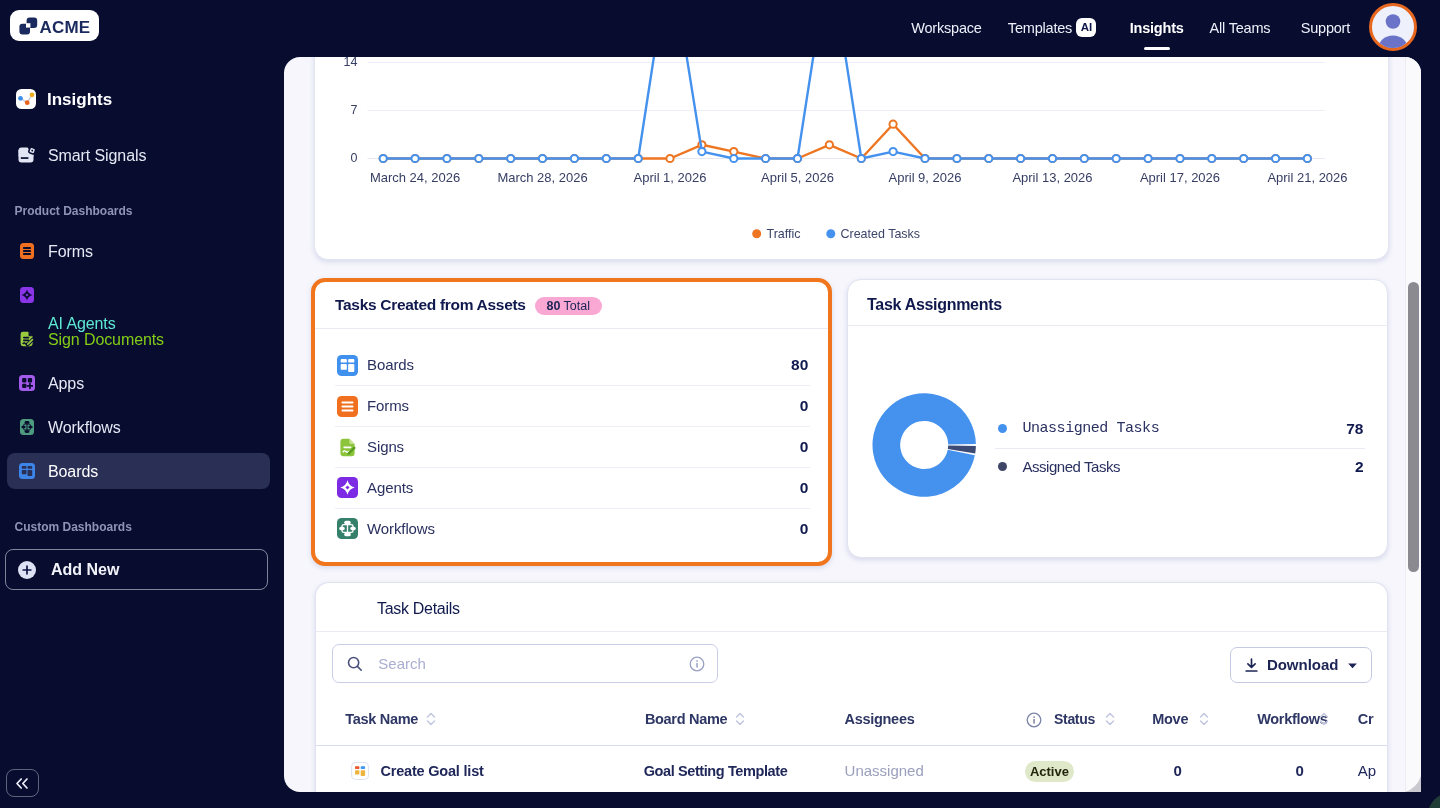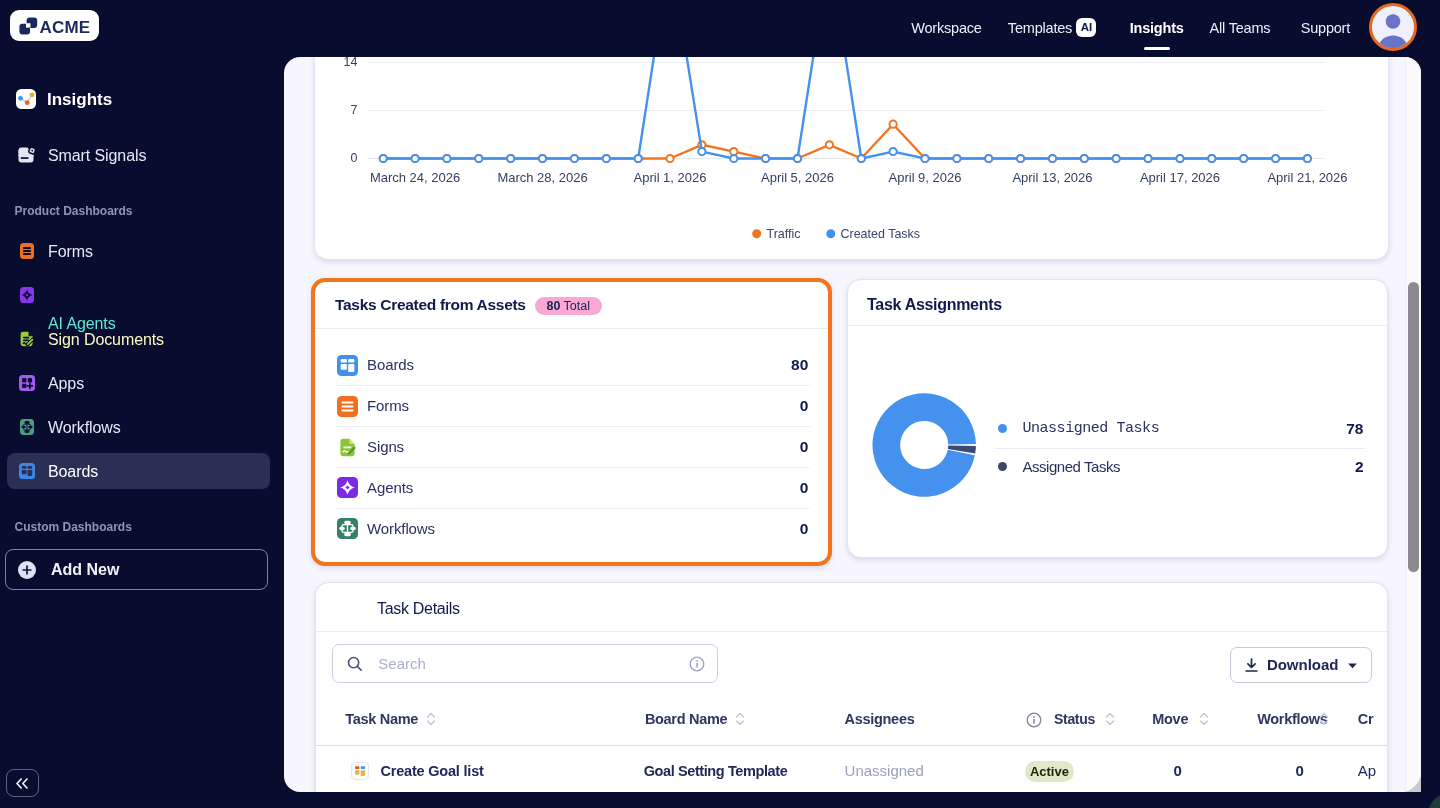--- a/index.html
+++ b/index.html
@@ -78,21 +78,21 @@
 
   <svg class="abs" style="left:19px;top:274px;" width="16" height="16" viewBox="0 0 16 16">
     <path d="M1.6 3.2 a2.4 2.4 0 0 1 2.4 -2.4 h5.2 l4.4 4.4 v7.6 a2.4 2.4 0 0 1 -2.4 2.4 h-7.2 a2.4 2.4 0 0 1 -2.4 -2.4 Z" fill="#9acb3e"></path>
     <path d="M9.6 0.8 l4 4.4 h-2.8 a1.3 1.3 0 0 1 -1.3 -1.3 Z" fill="#080d30"></path>
     <rect x="4" y="5.7" width="6.4" height="1.7" rx="0.8" fill="#080d30"></rect>
     <rect x="4" y="8.6" width="6.2" height="1.7" rx="0.8" fill="#080d30"></rect>
     <path d="M3.8 13 q1.1 -1.9 2.2 -0.6 t2.3 -0.4" fill="none" stroke="#080d30" stroke-width="1.5"></path>
     <path d="M8.6 13.4 L13.6 8.4" stroke="#080d30" stroke-width="3.6" stroke-linecap="round"></path>
     <path d="M8.8 13.2 L13.4 8.6" stroke="#9acb3e" stroke-width="1.7" stroke-linecap="round"></path>
   </svg>
-  <div class="abs" style="left:48px;top:273.5px;font-size:16px;letter-spacing:-0.1px;color:#fef9c3;">Sign Documents</div>
+  <div class="abs" style="left:48px;top:273.5px;font-size:16px;letter-spacing:-0.1px;color:#84cc16;">Sign Documents</div>
 
   <svg class="abs" style="left:19px;top:318px;" width="16" height="16" viewBox="0 0 16 16">
     <rect width="16" height="16" rx="3.5" fill="#a25beb"></rect>
     <rect x="3.1" y="3.1" width="4.3" height="4.3" rx="1" fill="#080d30"></rect>
     <rect x="8.8" y="3.1" width="4.3" height="4.3" rx="1" fill="#080d30"></rect>
     <rect x="3.1" y="8.8" width="4.3" height="4.3" rx="1" fill="#080d30"></rect>
     <path d="M10.95 8.5 v4.8 M8.5 10.95 h4.8" stroke="#080d30" stroke-width="1.7" stroke-linecap="round"></path>
   </svg>
   <div class="abs" style="left:48px;top:317.5px;font-size:16px;letter-spacing:-0.1px;color:#e6e8f4;">Apps</div>
 

